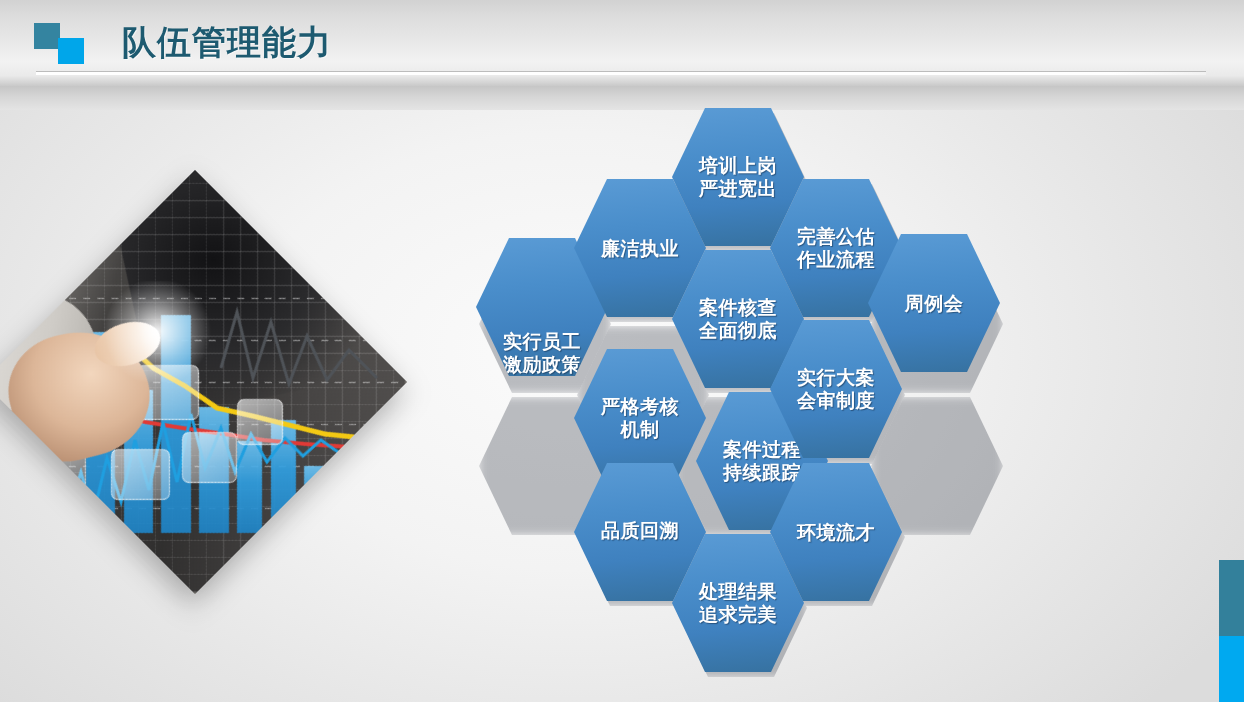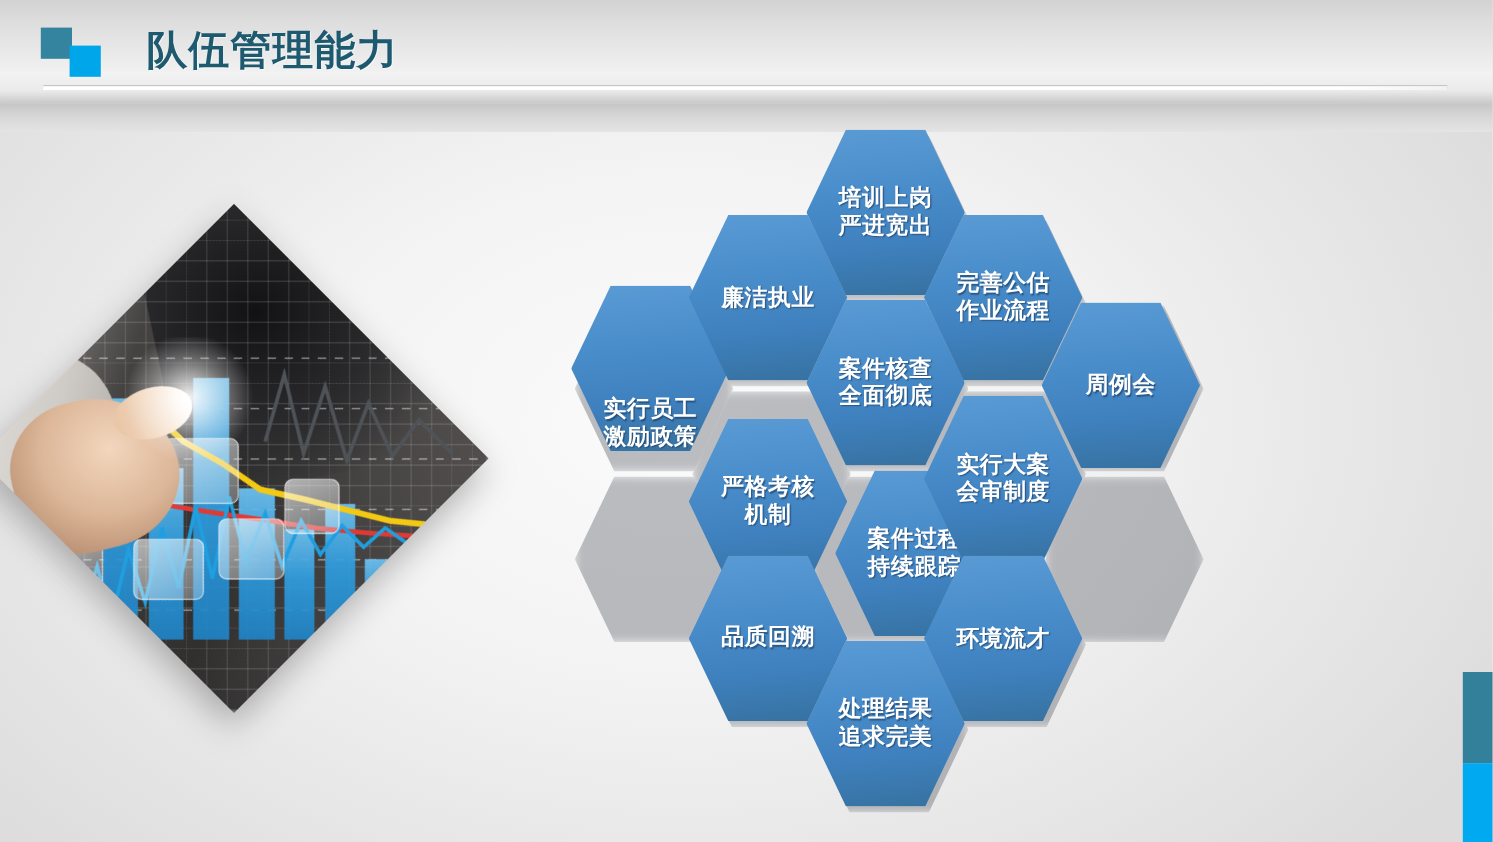--- a/index.html
+++ b/index.html
@@ -251,27 +251,27 @@
       </div>
       <div class="hex mid" style="left: 696px; top: 392px;">
         <span class="hex-label">案件过程<br>持续跟踪</span>
       </div>
       <div class="hex mid" style="left: 672px; top: 534px; justify-content: center;">
         <span class="hex-label">处理结果<br>追求完美</span>
       </div>
       <div class="hex mid" style="left: 770px; top: 179px;">
         <span class="hex-label">完善公估<br>作业流程</span>
       </div>
-      <div class="hex mid" style="left: 770px; top: 330px; justify-content: center;">
+      <div class="hex mid" style="left: 770px; top: 320px; justify-content: center;">
         <span class="hex-label">实行大案<br>会审制度</span>
       </div>
       <div class="hex mid" style="left: 770px; top: 463px;">
         <span class="hex-label">环境流才</span>
       </div>
-      <div class="hex mid" style="left: 868px; top: 252px; justify-content: center;">
+      <div class="hex mid" style="left: 868px; top: 234px; justify-content: center;">
         <span class="hex-label">周例会</span>
       </div>
     </div>
 
   <div class="edge-teal"></div>
   <div class="edge-blue"></div>
 
 </div>
 
 </body></html>

